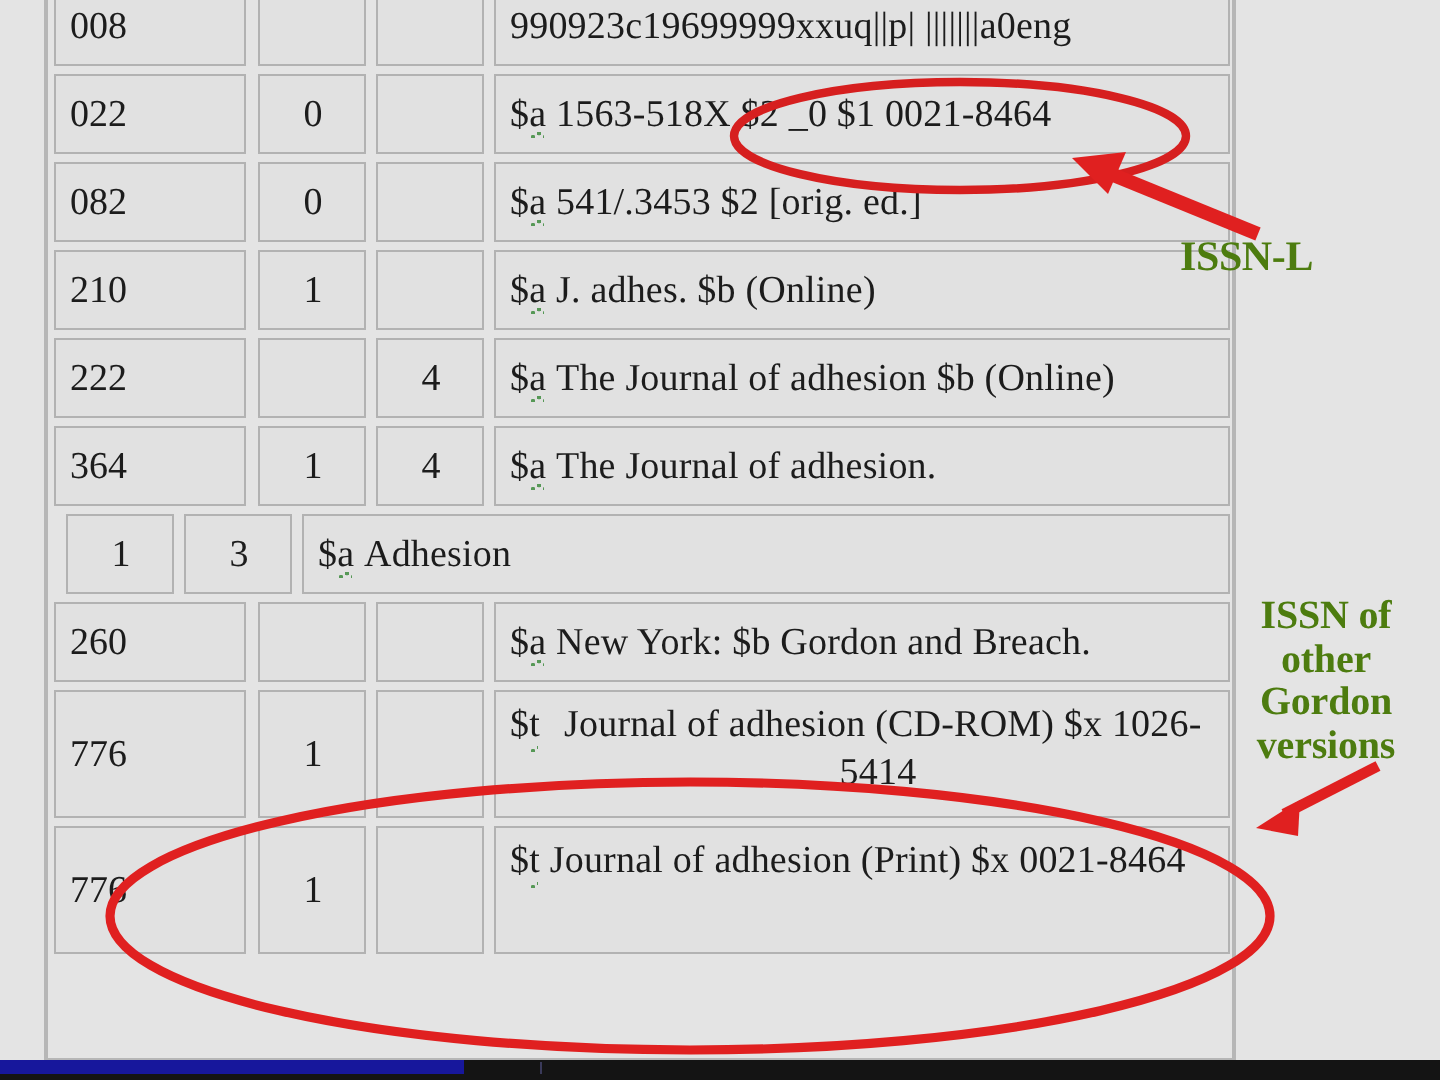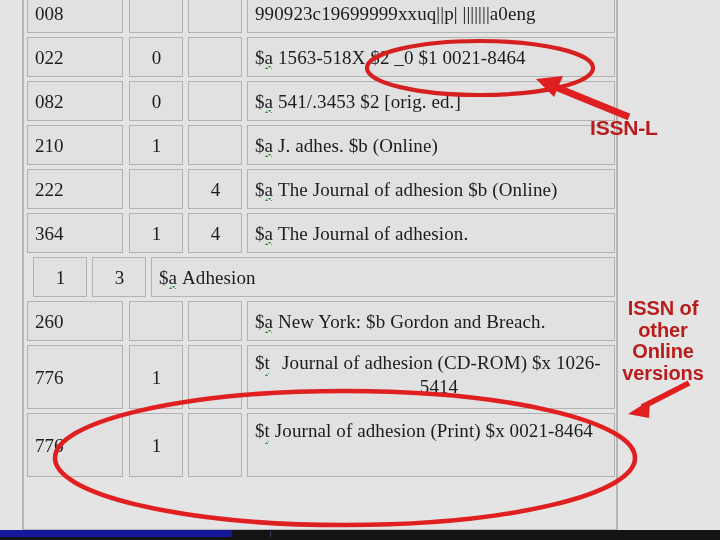--- a/index.html
+++ b/index.html
@@ -99,22 +99,22 @@
   
   #annotations {
     position: absolute;
     left: 0; top: 0;
     width: 720px; height: 540px;
     pointer-events: none;
   }
 
   .anno-label {
     position: absolute;
-    color: #b91c1c;
-    font-family: Liberation Sans, sans-serif;
+    color: #4d7c0f;
+    font-family: Liberation Serif, serif;
     font-weight: bold;
     line-height: 1.08;
   }
   #anno-issnl {
     left: 590px;
     top: 117px;
     font-size: 21px;
     letter-spacing: -0.2px;
   }
   #anno-other-medium {
@@ -262,21 +262,21 @@
       <line x1="689" y1="383" x2="642" y2="407" stroke="#e02020" stroke-width="5.4" stroke-linecap="butt"></line>
       <polygon points="628,414 650,400 649,418" fill="#e02020"></polygon>
     </g>
   </svg>
 
   <div class="anno-label" id="anno-issnl">ISSN-L</div>
 
   <div class="anno-label" id="anno-other-medium">
     <div>ISSN of</div>
     <div>other</div>
-    <div>Online</div>
+    <div>Gordon</div>
     <div>versions</div>
   </div>
 
   <div id="bottom-bar">
     <div id="bottom-bar-progress"></div>
     <div id="bottom-bar-tick"></div>
   </div>
 
 </div>
 

